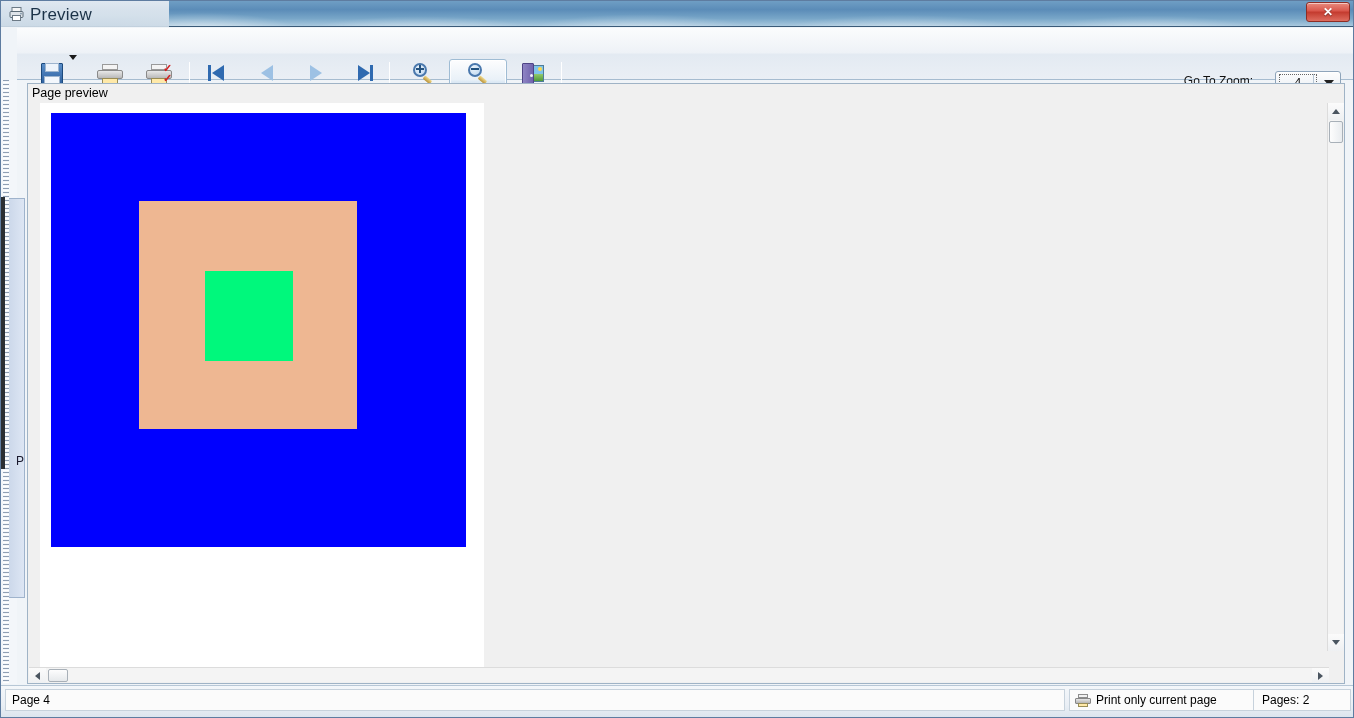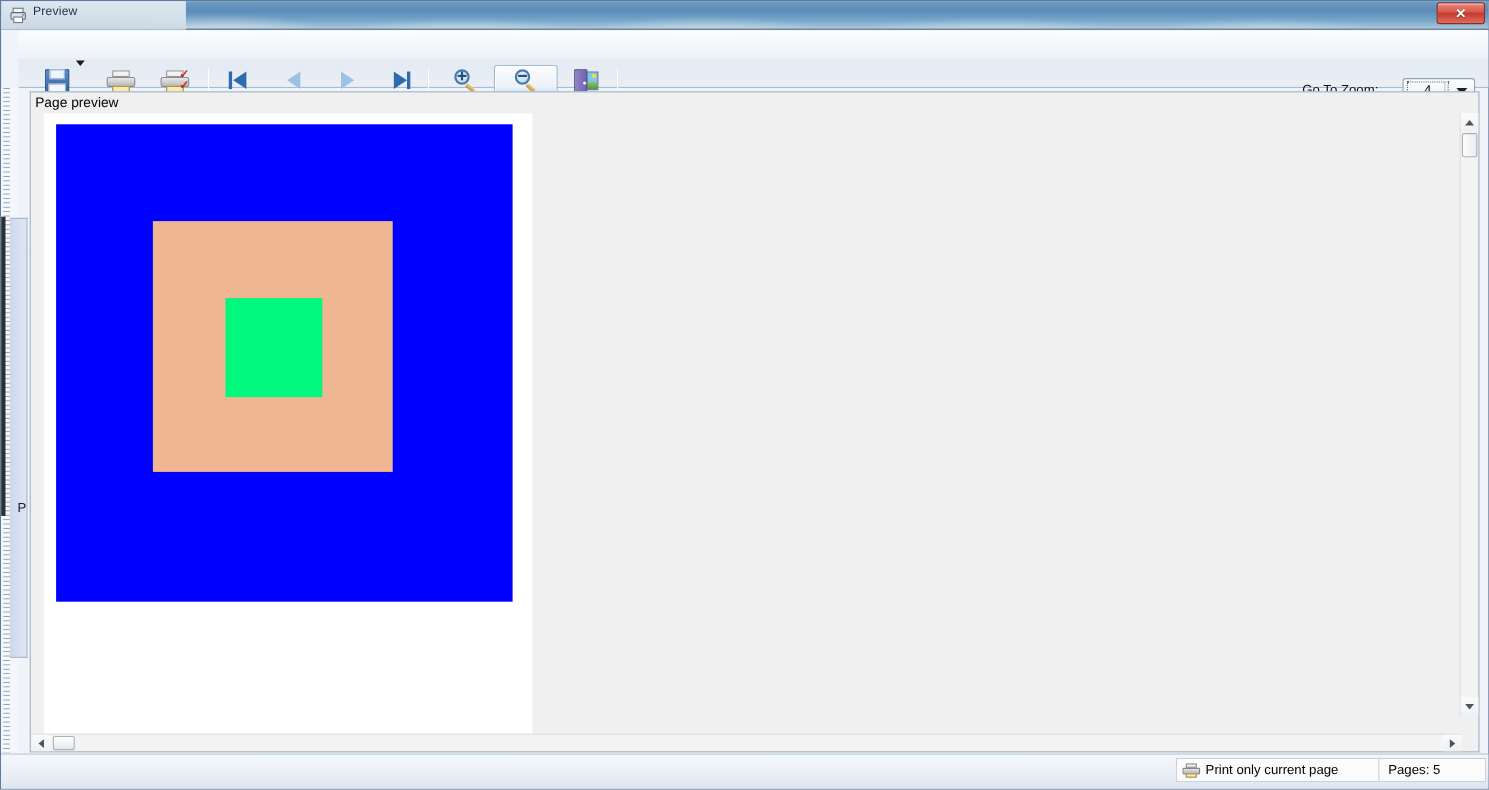--- a/index.html
+++ b/index.html
@@ -33,21 +33,21 @@
   #titlebar .leftglass{
     position:absolute; left:0; top:0; width:168px; height:26px;
     background:linear-gradient(to bottom,#e9eef4 0%, #dde6ee 55%, #cddae6 100%);
     opacity:.92;
   }
   #title-icon{
     position:absolute; left:8px; top:5px; width:16px; height:16px;
   }
   #title-text{
     position:absolute; left:29px; top:4px;
-    font-size:11px; color:#1b3247; letter-spacing:.2px;
+    font-size:17px; color:#1b3247; letter-spacing:.2px;
   }
   #close-btn{
     position:absolute; right:5px; top:1px; width:44px; height:20px;
     border:1px solid #8d2d25; border-radius:3px;
     background:linear-gradient(to bottom,#e98b7e 0%, #d8554a 45%, #c33a2e 50%, #de6d5f 100%);
     box-shadow:inset 0 1px 0 rgba(255,255,255,.55);
     color:#fff; font-weight:bold; font-size:12px;
     text-align:center; line-height:18px;
     text-shadow:0 1px 1px rgba(0,0,0,.45);
     cursor:pointer;
@@ -419,26 +419,27 @@
           <span class="ar-lf"></span>
         </div>
       <div id="hthumb"></div>
       <div class="arrow-r">
           <span class="ar-rt"></span>
         </div>
     </div>
   </div>
 
   <div id="statusbar">
+    <div class="spanel" id="sp-page">Page 4</div>
 
     <div class="spanel" id="sp-print">
       <span id="printer-mini">
         <span class="t"></span>
           <span class="m"></span>
           <span class="o"></span>
       </span>
       <span>Print only current page</span>
     </div>
 
-    <div class="spanel" id="sp-pages">Pages: 5</div>
+    <div class="spanel" id="sp-pages">Pages: 2</div>
   </div>
 
 </div>
 
 </body></html>

